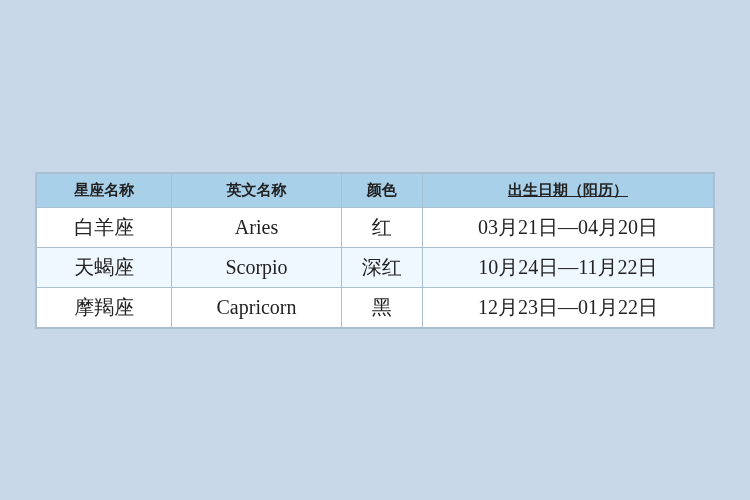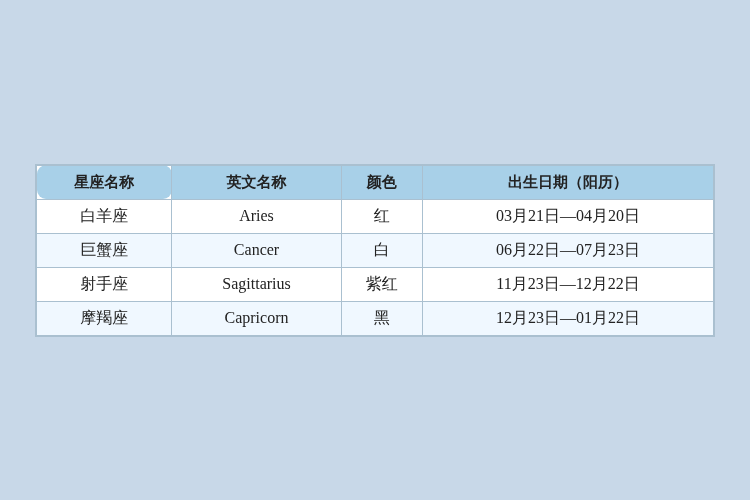--- a/index.html
+++ b/index.html
@@ -39,27 +39,27 @@
     tbody tr {
       background-color: #ffffff;
     }
     tbody tr:nth-child(even) {
       background-color: #f0f8ff;
     }
     tbody td {
       border: 1px solid #aac0d0;
       padding: 6px 10px;
       text-align: center;
-      font-size: 16px;
+      font-size: 20px;
       color: #222;
     }
-    .col-cn { width: 20%; border-radius: 9px; }
+    .col-cn { width: 20%; }
     .col-en { width: 25%; }
     .col-color { width: 12%; }
-    .col-date { width: 43%; }
+    .col-date { width: 43%; text-decoration: underline; }
   </style>
 </head>
 <body>
 
 <div class="table-container">
   <table>
     <thead>
       <tr>
         <th class="col-cn">星座名称</th>
         <th class="col-en">英文名称</th>
@@ -68,30 +68,24 @@
       </tr>
     </thead>
     <tbody id="table-body">
     <tr>
           <td>白羊座</td>
           <td>Aries</td>
           <td>红</td>
           <td>03月21日—04月20日</td>
         </tr>
         <tr>
-          <td>巨蟹座</td>
-          <td>Cancer</td>
-          <td>白</td>
-          <td>06月22日—07月23日</td>
-        </tr>
-        <tr>
-          <td>射手座</td>
-          <td>Sagittarius</td>
-          <td>紫红</td>
-          <td>11月23日—12月22日</td>
+          <td>天蝎座</td>
+          <td>Scorpio</td>
+          <td>深红</td>
+          <td>10月24日—11月22日</td>
         </tr>
         <tr>
           <td>摩羯座</td>
           <td>Capricorn</td>
           <td>黑</td>
           <td>12月23日—01月22日</td>
         </tr>
       </tbody>
   </table>
 </div>

